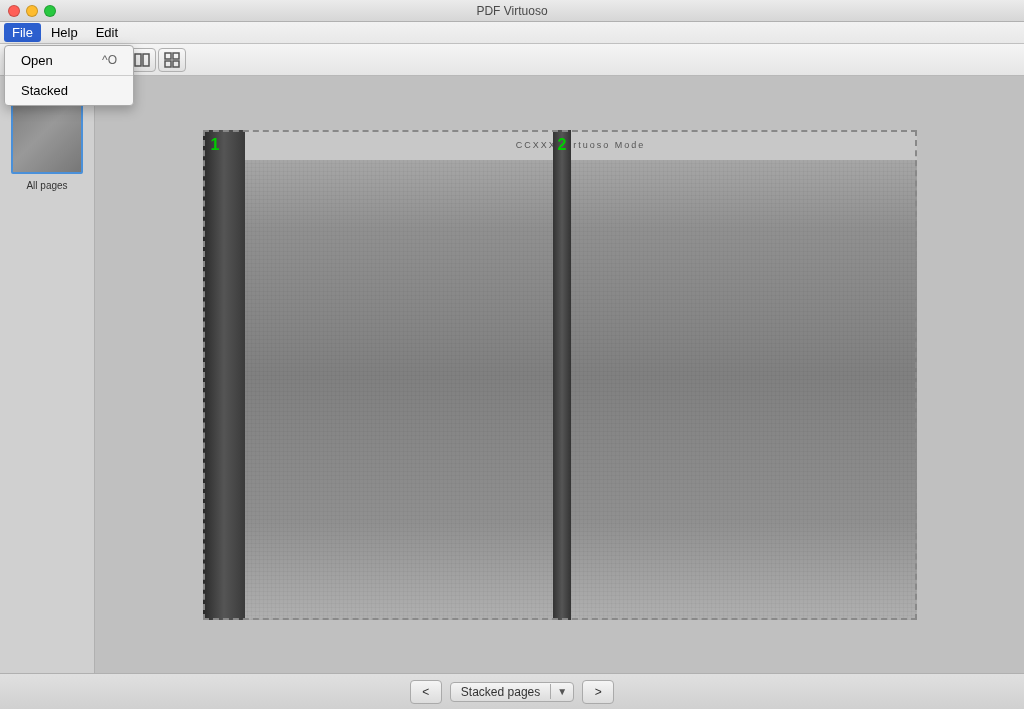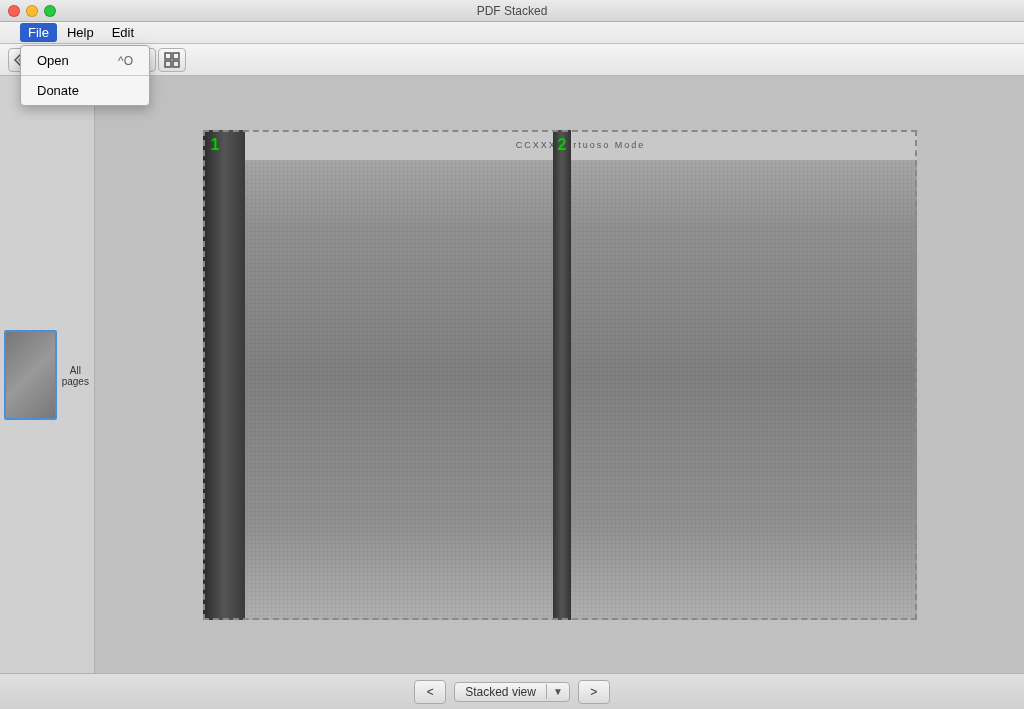--- a/index.html
+++ b/index.html
@@ -46,21 +46,21 @@
     }
 
     
     .menu-bar {
       width: 100%;
       height: 22px;
       background: linear-gradient(to bottom, #f2f2f2, #e8e8e8);
       border-bottom: 1px solid #c0c0c0;
       display: flex;
       align-items: center;
-      padding: 0 20px;
+      padding: 0 4px;
       gap: 2px;
       position: relative;
       z-index: 100;
     }
     .menu-item {
       padding: 2px 8px;
       font-size: 13px;
       color: #000;
       border-radius: 3px;
       cursor: pointer;
@@ -80,21 +80,21 @@
       border: 1px solid #aaa;
       border-radius: 4px;
       box-shadow: 0 4px 12px rgba(0,0,0,0.25);
       min-width: 130px;
       z-index: 200;
       padding: 3px 0;
     }
     .dropdown-item {
       display: flex;
       justify-content: space-between;
-      align-items: flex-end;
+      align-items: flex-start;
       padding: 4px 16px 4px 16px;
       font-size: 13px;
       color: #000;
       cursor: pointer;
       white-space: nowrap;
     }
     .dropdown-item.highlighted {
       background: #2c5fce;
       color: white;
     }
@@ -146,21 +146,21 @@
       height: calc(709px - 22px - 22px - 32px - 36px);
     }
 
     
     .sidebar {
       width: 95px;
       background: #d0d0d0;
       border-right: 1px solid #b0b0b0;
       padding: 8px 4px;
       display: flex;
-      flex-direction: row;
+      flex-direction: column;
       align-items: center;
       gap: 4px;
     }
     .page-thumb {
       width: 72px;
       height: 90px;
       background: #888;
       border: 2px solid #4a90d9;
       border-radius: 2px;
       overflow: hidden;
@@ -317,36 +317,36 @@
   </style>
 </head>
 <body>
 
 <div class="title-bar">
   <div class="title-bar-buttons">
     <div class="traffic-light tl-close"></div>
     <div class="traffic-light tl-min"></div>
     <div class="traffic-light tl-max"></div>
   </div>
-  <span class="title-bar-title">PDF Stacked</span>
+  <span class="title-bar-title">PDF Virtuoso</span>
 </div>
 
 <div class="menu-bar">
   <div class="menu-item active" style="position:relative;">
     <span>File</span>
 
     
     <div class="dropdown-menu">
       <div class="dropdown-item">
         <span>Open</span>
         <span class="shortcut">^O</span>
       </div>
       <div class="dropdown-separator"></div>
       <div class="dropdown-item">
-        <span>Donate</span>
+        <span>Stacked</span>
       </div>
     </div>
   </div>
   <div class="menu-item">
     <span>Help</span>
   </div>
   <div class="menu-item">
     <span>Edit</span>
   </div>
 </div>
@@ -436,19 +436,19 @@
       </div>
     </div>
   </div>
 </div>
 
 <div class="status-bar">
   <div class="nav-btn">
     <span>&lt;</span>
   </div>
   <div class="view-select">
-    <span class="view-select-label">Stacked view</span>
+    <span class="view-select-label">Stacked pages</span>
     <span class="view-select-arrow">▼</span>
   </div>
   <div class="nav-btn">
     <span>&gt;</span>
   </div>
 </div>
 
 </body></html>

